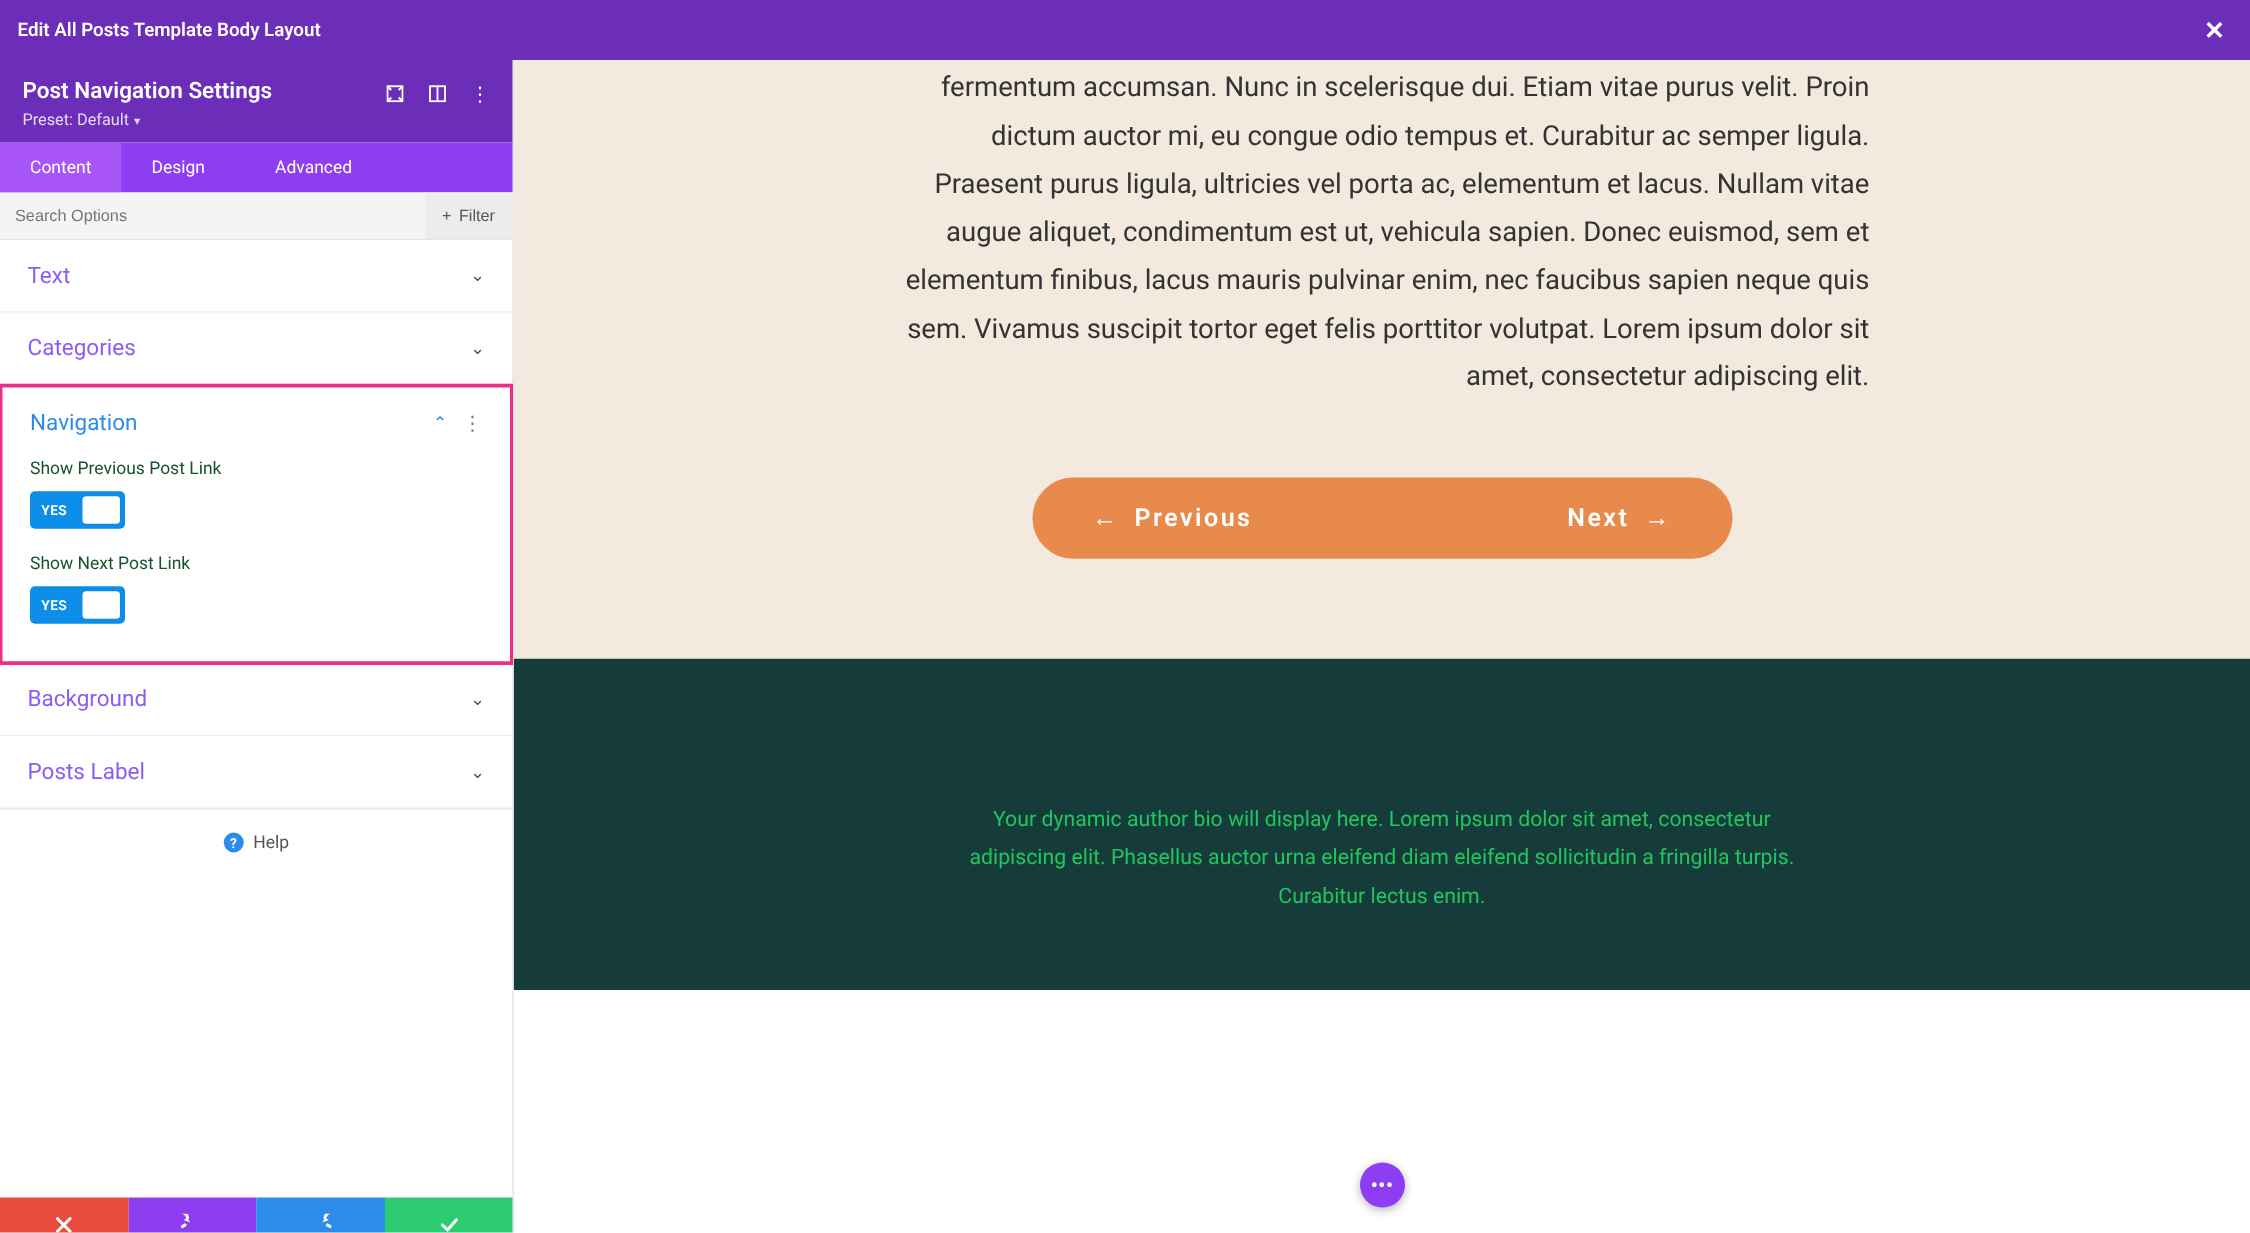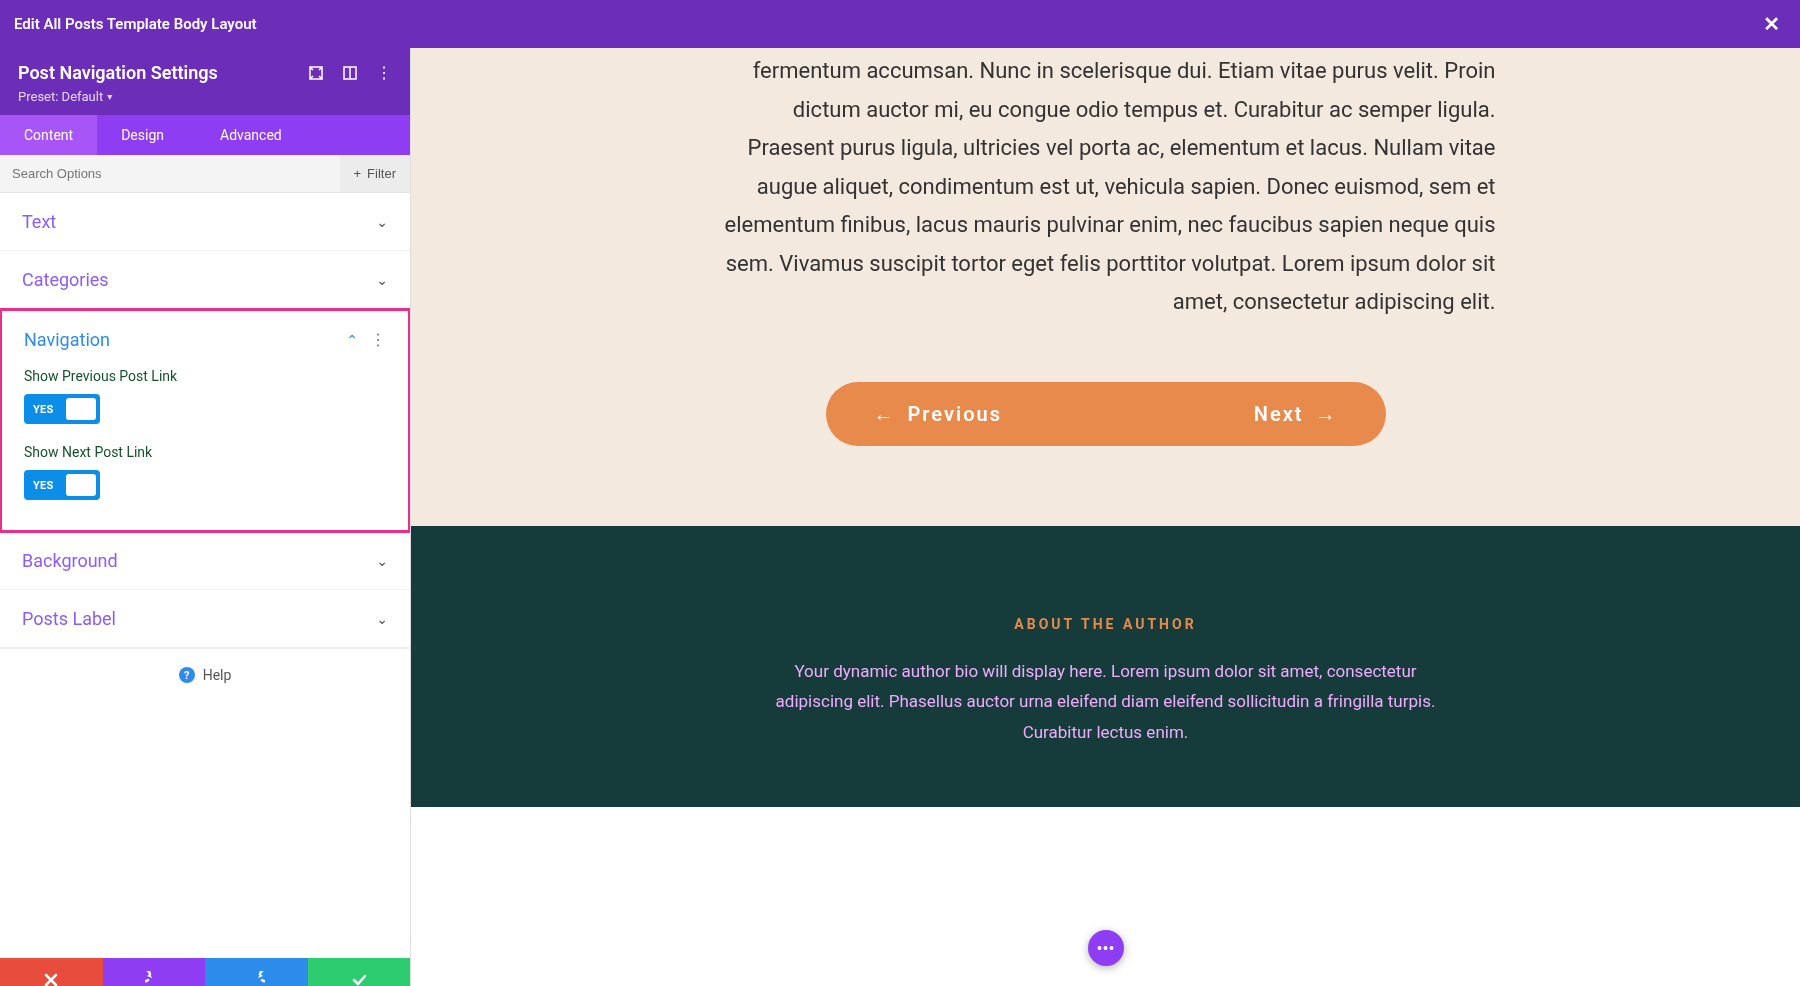--- a/index.html
+++ b/index.html
@@ -39,21 +39,21 @@
     position: relative;
   }
 
   .panel-header {
     background: #6C2EB9;
     color: #fff;
     padding: 14px 18px 10px 18px;
   }
   .panel-header-row {
     display: flex;
-    align-items: center;
+    align-items: flex-end;
     justify-content: space-between;
   }
   .panel-header-row h2 {
     font-size: 18px;
     font-weight: 600;
   }
   .panel-header-icons {
     display: flex;
     gap: 18px;
     align-items: center;
@@ -299,21 +299,21 @@
     font-size: 48px;
     font-weight: 600;
     margin-top: 28px;
     font-family: Georgia, 'Times New Roman', serif;
   }
   .author-bio {
     font-size: 17px;
     line-height: 1.8;
     max-width: 660px;
     margin: 24px auto 0 auto;
-    color: #f0abfc;
+    color: #22c55e;
   }
 
   .fab {
     position: absolute;
     bottom: 20px;
     left: calc(411px + (100% - 411px)/2 - 18px);
     width: 36px; height: 36px;
     border-radius: 50%;
     background: #8E3DF2;
     color: #fff;
@@ -477,21 +477,20 @@
             <span>←</span>
             <span>Previous</span>
           </a>
           <a href="#">
             <span>Next</span>
             <span>→</span>
           </a>
         </div>
       </div>
       <div class="sec-author">
-        <div class="about-label">ABOUT THE AUTHOR</div>
         <p class="author-bio">Your dynamic author bio will display here. Lorem ipsum dolor sit amet, consectetur adipiscing elit. Phasellus auctor urna eleifend diam eleifend sollicitudin a fringilla turpis. Curabitur lectus enim.</p>
       </div>
     </div>
   </div>
 </div>
 
 <div class="fab">
   <span>•••</span>
 </div>
 

